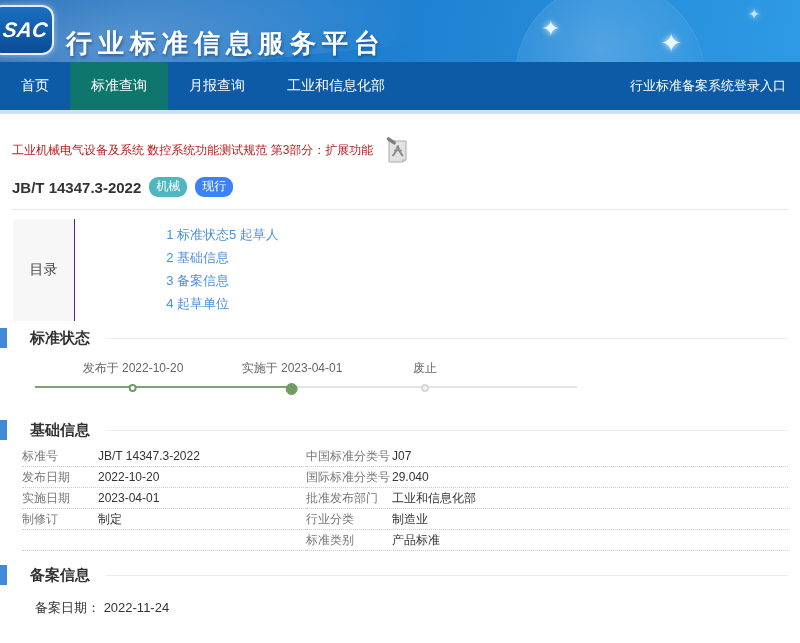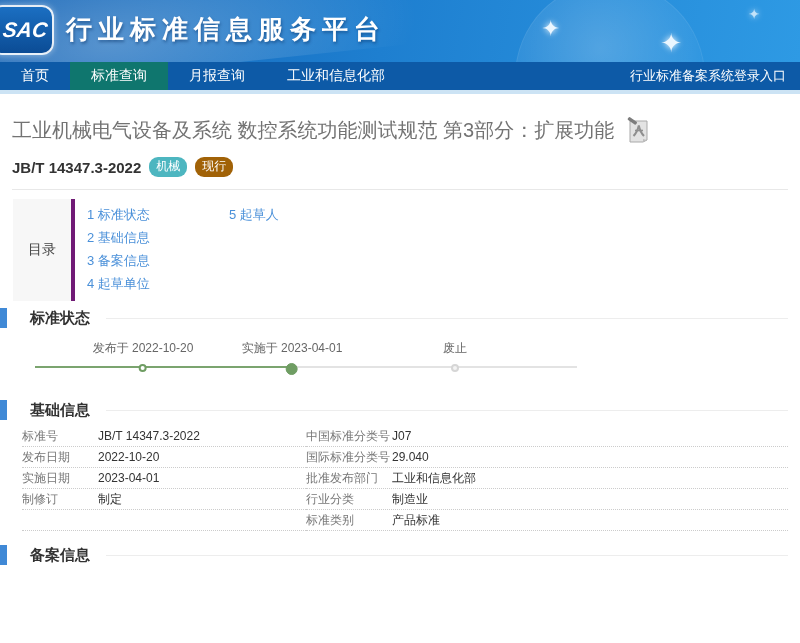--- a/index.html
+++ b/index.html
@@ -18,52 +18,52 @@
   .sparkle { position:absolute; color:#eaf6ff; text-shadow:0 0 6px #fff; }
   .sp1 { right:240px; top:16px; font-size:22px; }
   .sp2 { right:118px; top:28px; font-size:26px; }
   .sp3 { right:40px;  top:6px;  font-size:14px; opacity:.8; }
   .logo { position:absolute; left:-10px; top:5px; width:64px; height:50px; border-radius:12px;
     background:linear-gradient(180deg,#1b6fc2 0%,#0b4c95 100%);
     border:2px solid rgba(255,255,255,0.9); box-shadow:0 0 6px rgba(255,255,255,0.45);
     display:flex; align-items:center; justify-content:center; }
   .logo span { color:#fff; font-weight:bold; font-style:italic; font-size:21px; letter-spacing:0px;
     transform:skewX(-8deg); padding-left:6px; }
-  .site-title { position:absolute; left:66px; top:12px; color:#fff; font-size:26px; font-weight:bold;
+  .site-title { position:absolute; left:66px; top:26px; color:#fff; font-size:26px; font-weight:bold;
     letter-spacing:6px; text-shadow:1px 2px 3px rgba(0,40,90,0.45); }
 
   
-  .nav { height:28px; background:#0d5aa7; display:flex; align-items:stretch; }
+  .nav { height:48px; background:#0d5aa7; display:flex; align-items:stretch; }
   .nav-item { display:flex; align-items:center; padding:0 21px; color:#fff; font-size:14px;
     text-decoration:none; cursor:pointer; }
   .nav-item.active { background:#0f766e; }
   .nav-login { margin-left:auto; display:flex; align-items:center; padding:0 14px; color:#fff;
     font-size:13px; text-decoration:none; cursor:pointer; }
   .nav-strip { height:4px; background:#cce3f4; }
 
   
   main { padding:0 12px; }
 
   .title-row { display:flex; align-items:flex-start; margin-top:26px; }
-  .std-title { font-size:20px; font-weight:400; color:#737373; line-height:20px; }
+  .std-title { font-size:12px; font-weight:400; color:#b91c1c; line-height:20px; }
   .pdf-icon { margin-left:12px; margin-top:-4px; cursor:pointer; flex:0 0 auto; }
 
   .code-row { margin-top:10px; display:flex; align-items:center; }
   .std-code { font-size:15px; font-weight:bold; color:#333; }
   .badge { margin-left:8px; padding:1px 7px 2px; border-radius:9px; color:#fff; font-size:12px; }
   .badge-industry { background:#4db6c0; }
-  .badge-status { background:#a16207; }
+  .badge-status { background:#3b82f6; }
 
   .rule { border:none; border-top:1px solid #e8e8e8; margin:12px 0 0; }
 
   
   .toc { display:flex; margin:9px 0 6px 1px; }
-  .toc-label { width:62px; background:#f7f7f7; border-right:4px solid #701a75;
+  .toc-label { width:62px; background:#f7f7f7; border-right:1px solid #701a75;
     display:flex; align-items:center; justify-content:center; color:#444; font-size:14px; }
-  .toc-cols { display:flex; padding:4px 0 6px 12px; }
+  .toc-cols { display:flex; padding:4px 0 6px 12px;text-align:right; }
   .toc ul { list-style:none; }
   .toc .col1 { width:142px; }
   .toc li { line-height:23px; font-size:13px; }
   .toc li a { color:#4a90d9; text-decoration:none; cursor:pointer; }
 
   
   .sec-hd { display:flex; align-items:center; margin-left:-12px; }
   .sec-marker { width:7px; height:20px; background:#4089d6; flex:0 0 auto; }
   .sec-title { font-size:15px; font-weight:bold; color:#333; margin-left:23px; }
   .hd-line { flex:1; border-top:1px solid #ededed; margin:0 0 0 16px; }
@@ -71,21 +71,21 @@
   #status { margin-top:7px; }
   .timeline { position:relative; height:48px; margin:12px 0 0 23px; width:542px; }
   .tl-base { position:absolute; left:0; top:26px; width:542px; height:2px; background:#e3e3e3; }
   .tl-green { position:absolute; left:0; top:26px; width:257px; height:2px; background:#7ba46f; }
   .tl-node { position:absolute; top:0; transform:translateX(-50%); text-align:center; }
   .tl-label { display:block; white-space:nowrap; font-size:12px; color:#666; }
   .tl-dot { display:block; margin:7px auto 0; border-radius:50%; }
   .dot-hollow-green { width:8px;  height:8px;  background:#fff;    border:2px solid #6f9d63; }
   .dot-filled-green { width:12px; height:12px; background:#6f9d63; border:1px solid #6f9d63; margin-top:6px; }
   .dot-hollow-gray  { width:8px;  height:8px;  background:#f4f4f4; border:2px solid #d6d6d6; }
-  .n1 { left:108px; } .n2 { left:257px; } .n3 { left:420px; }
+  .n1 { left:98px; } .n2 { left:257px; } .n3 { left:390px; }
 
   #basic { margin-top:12px; }
   .info-grid { display:flex; margin-top:6px; padding-left:10px; }
   .col-left  { width:284px; }
   .col-right { flex:1; margin-right:0; }
   .info-row { display:flex; height:21px; line-height:20px; border-bottom:1px dotted #ccc;
     font-size:12px; overflow:hidden; }
   .info-row.empty { border-bottom:1px dotted #ccc; }
   .i-lbl { color:#777; flex:0 0 auto; }
   .col-left  .i-lbl { width:76px; }
@@ -234,17 +234,21 @@
     </div>
   </section>
 
   <section id="filing">
     <div class="sec-hd">
       <span class="sec-marker"></span>
       <h3 class="sec-title">备案信息</h3>
       <span class="hd-line"></span>
     </div>
     <div class="f-rows">
+      <div class="f-row">
+        <span class="f-lbl">备案日期：</span>
+        <span class="f-val">2022-11-24</span>
+      </div>
 
     </div>
   </section>
 
 </main>
 
 </body></html>

